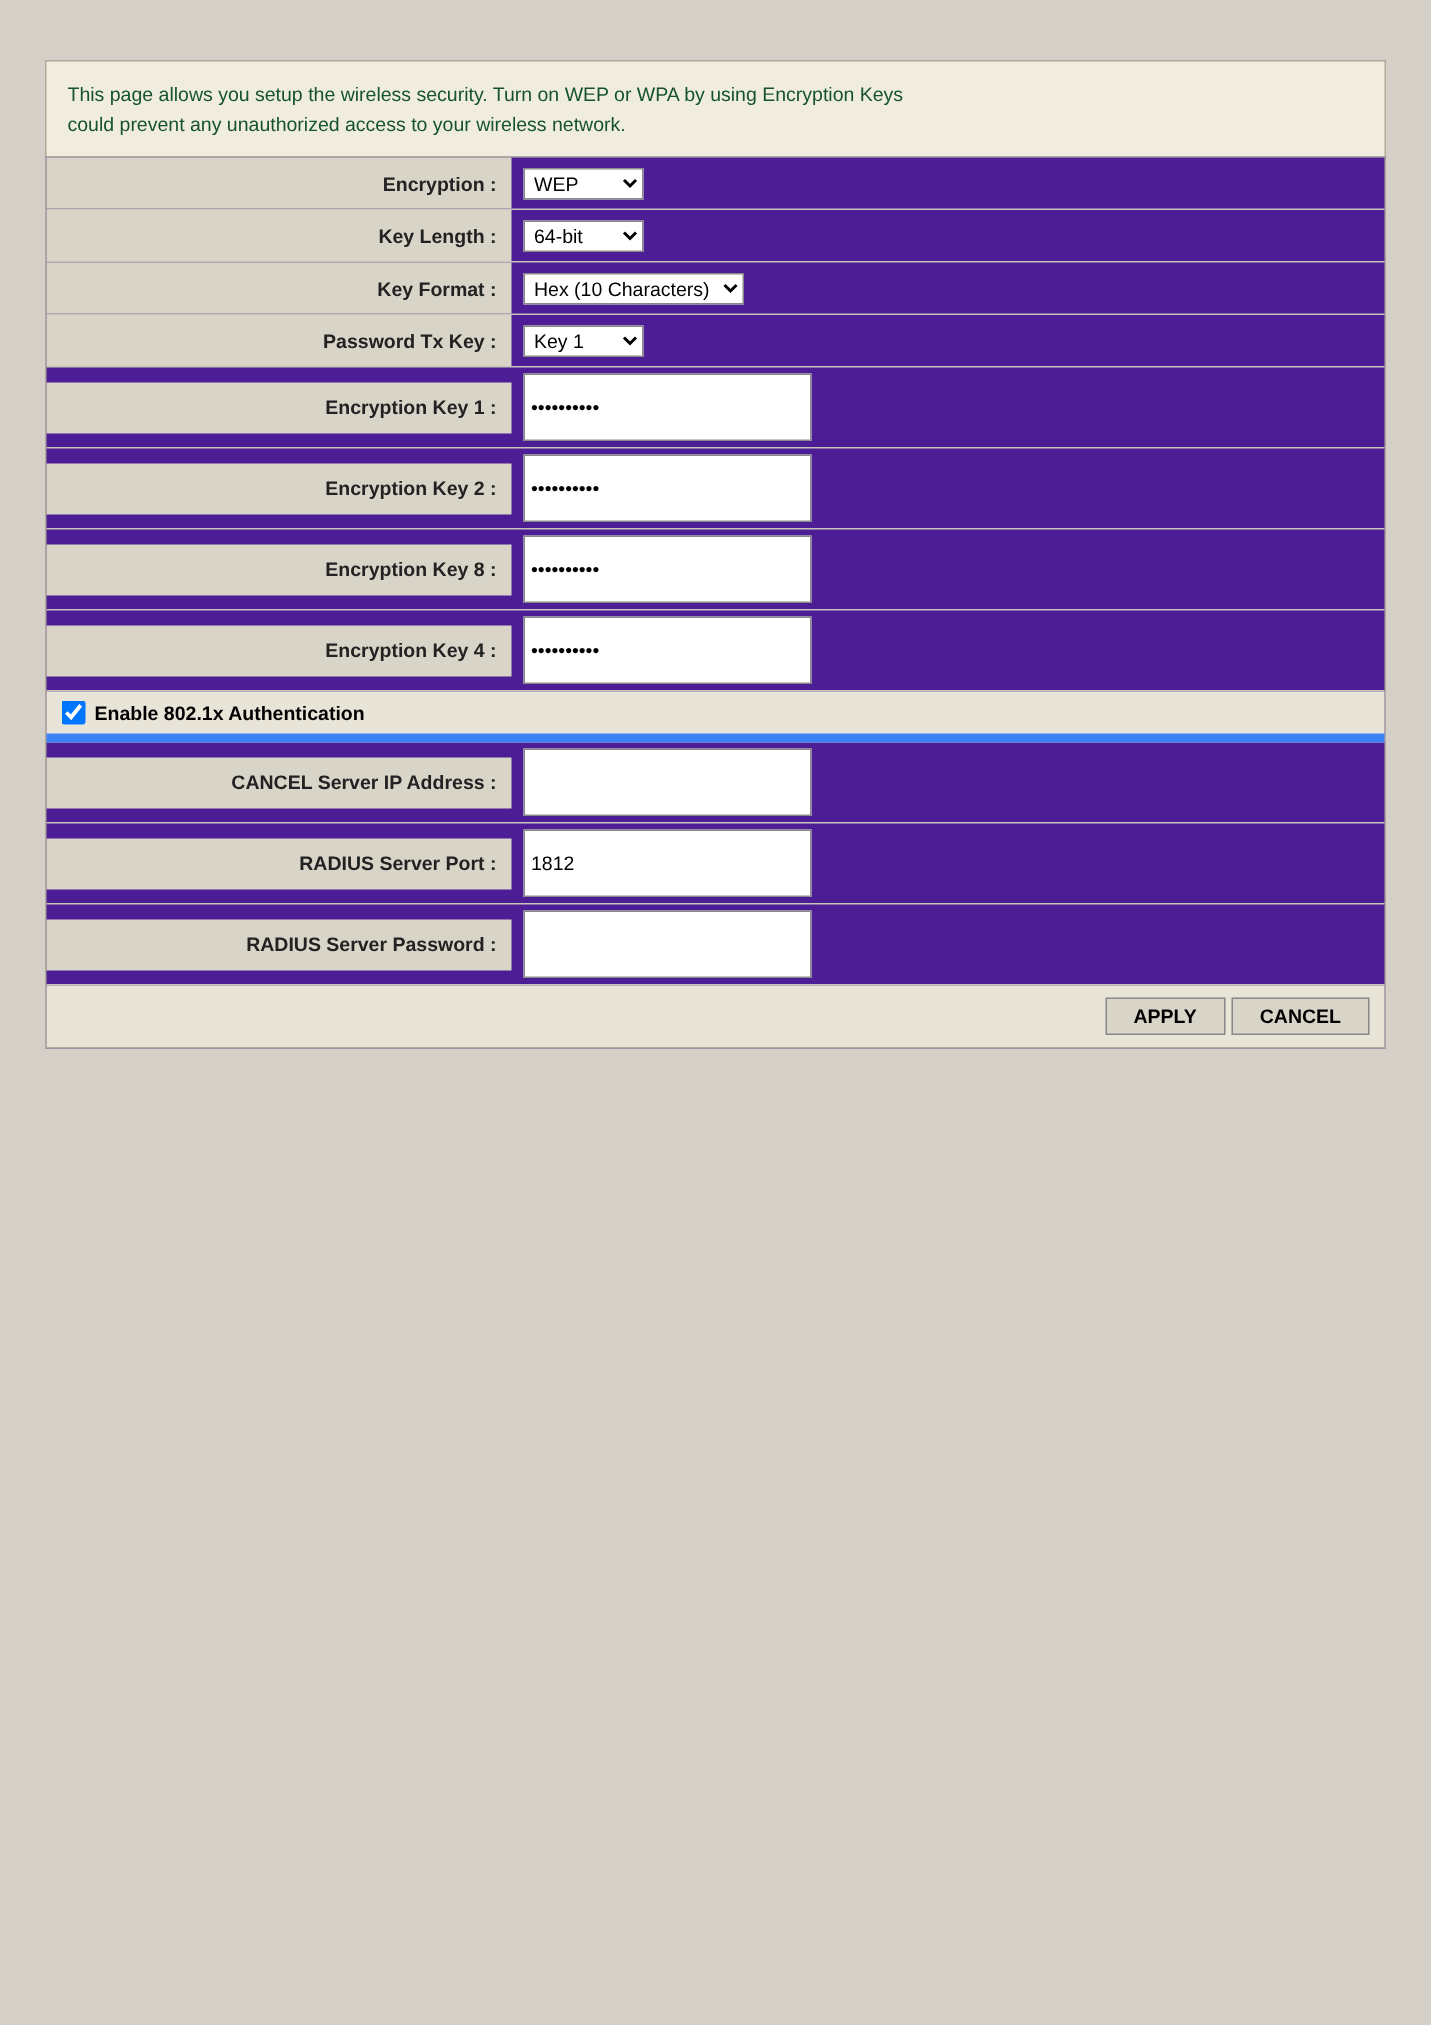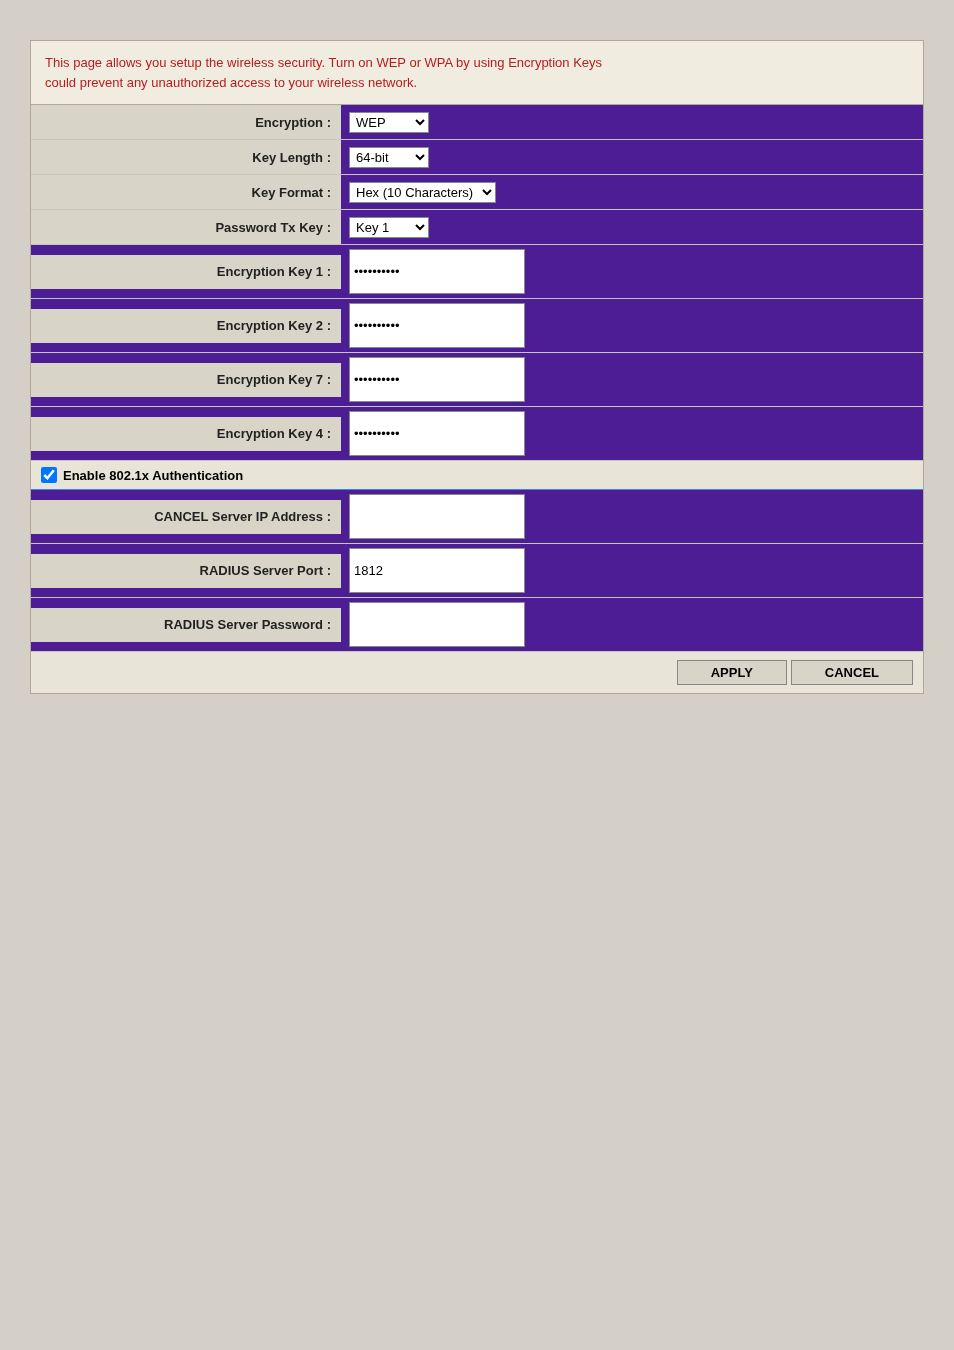--- a/index.html
+++ b/index.html
@@ -12,21 +12,21 @@
     .page-wrapper {
       padding: 40px 30px;
     }
     .description {
       background: #f0ece0;
       border: 1px solid #b0a898;
       padding: 12px 14px;
       margin-bottom: 0;
       font-size: 13px;
       line-height: 1.5;
-      color: #b91c1c;
+      color: #14532d;
     }
     .form-container {
       background: #4c1d95;
       border: 1px solid #b0a898;
       border-top: none;
     }
     .form-row {
       display: flex;
       align-items: center;
       border-bottom: 1px solid #c8c4b8;
@@ -63,49 +63,49 @@
       border: 1px solid #888;
       background: #fff;
       min-width: 80px;
     }
     input[type="text"],
     input[type="password"] {
       font-size: 13px;
       padding: 14px 4px;
       border: 1px solid #888;
       background: #fff;
-      width: 176px;
+      width: 192px;
     }
     .checkbox-row {
       display: flex;
       align-items: center;
       padding: 6px 10px;
       background: #e8e4d8;
-      border-bottom: 1px solid #3b82f6;
+      border-bottom: 6px solid #3b82f6;
     }
     .checkbox-row input[type="checkbox"] {
       margin-right: 6px;
       width: 16px;
       height: 16px;
     }
     .checkbox-row label {
       font-weight: bold;
       font-size: 13px;
     }
     .buttons-row {
       display: flex;
       justify-content: flex-end;
       padding: 8px 10px;
       gap: 4px;
       background: #e8e4d8;
     }
     button {
       font-size: 13px;
       font-weight: bold;
-      padding: 4px 33px;
+      padding: 4px 18px;
       border: 1px solid #888;
       background: #d8d4c8;
       cursor: pointer;
       min-width: 80px;
     }
   </style>
 </head>
 <body>
 
 <div class="page-wrapper">
@@ -168,21 +168,21 @@
     </div>
 
     <div class="form-row">
       <div class="form-label">Encryption Key 2 :</div>
       <div class="form-field">
         <input type="password" value="**********" style="">
       </div>
     </div>
 
     <div class="form-row">
-      <div class="form-label">Encryption Key 7 :</div>
+      <div class="form-label">Encryption Key 8 :</div>
       <div class="form-field">
         <input type="password" value="**********" style="">
       </div>
     </div>
 
     <div class="form-row">
       <div class="form-label">Encryption Key 4 :</div>
       <div class="form-field">
         <input type="password" value="**********" style="">
       </div>

